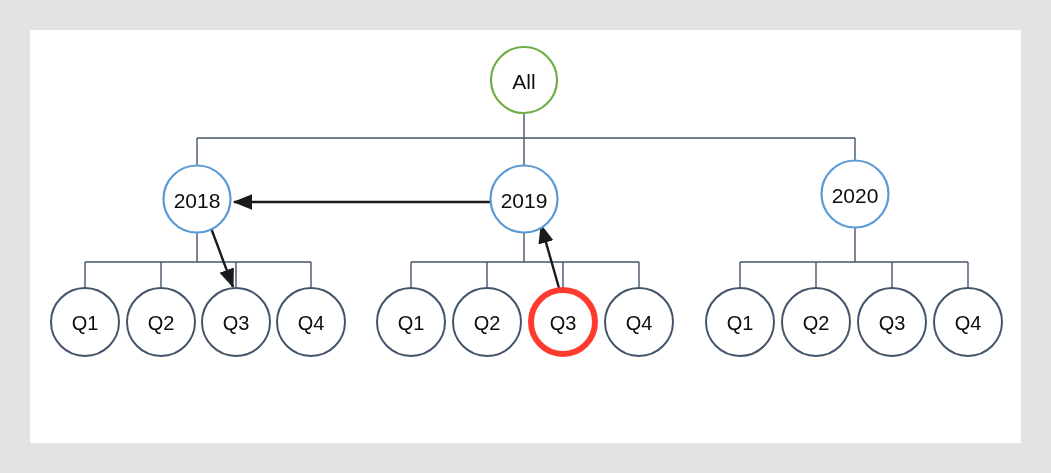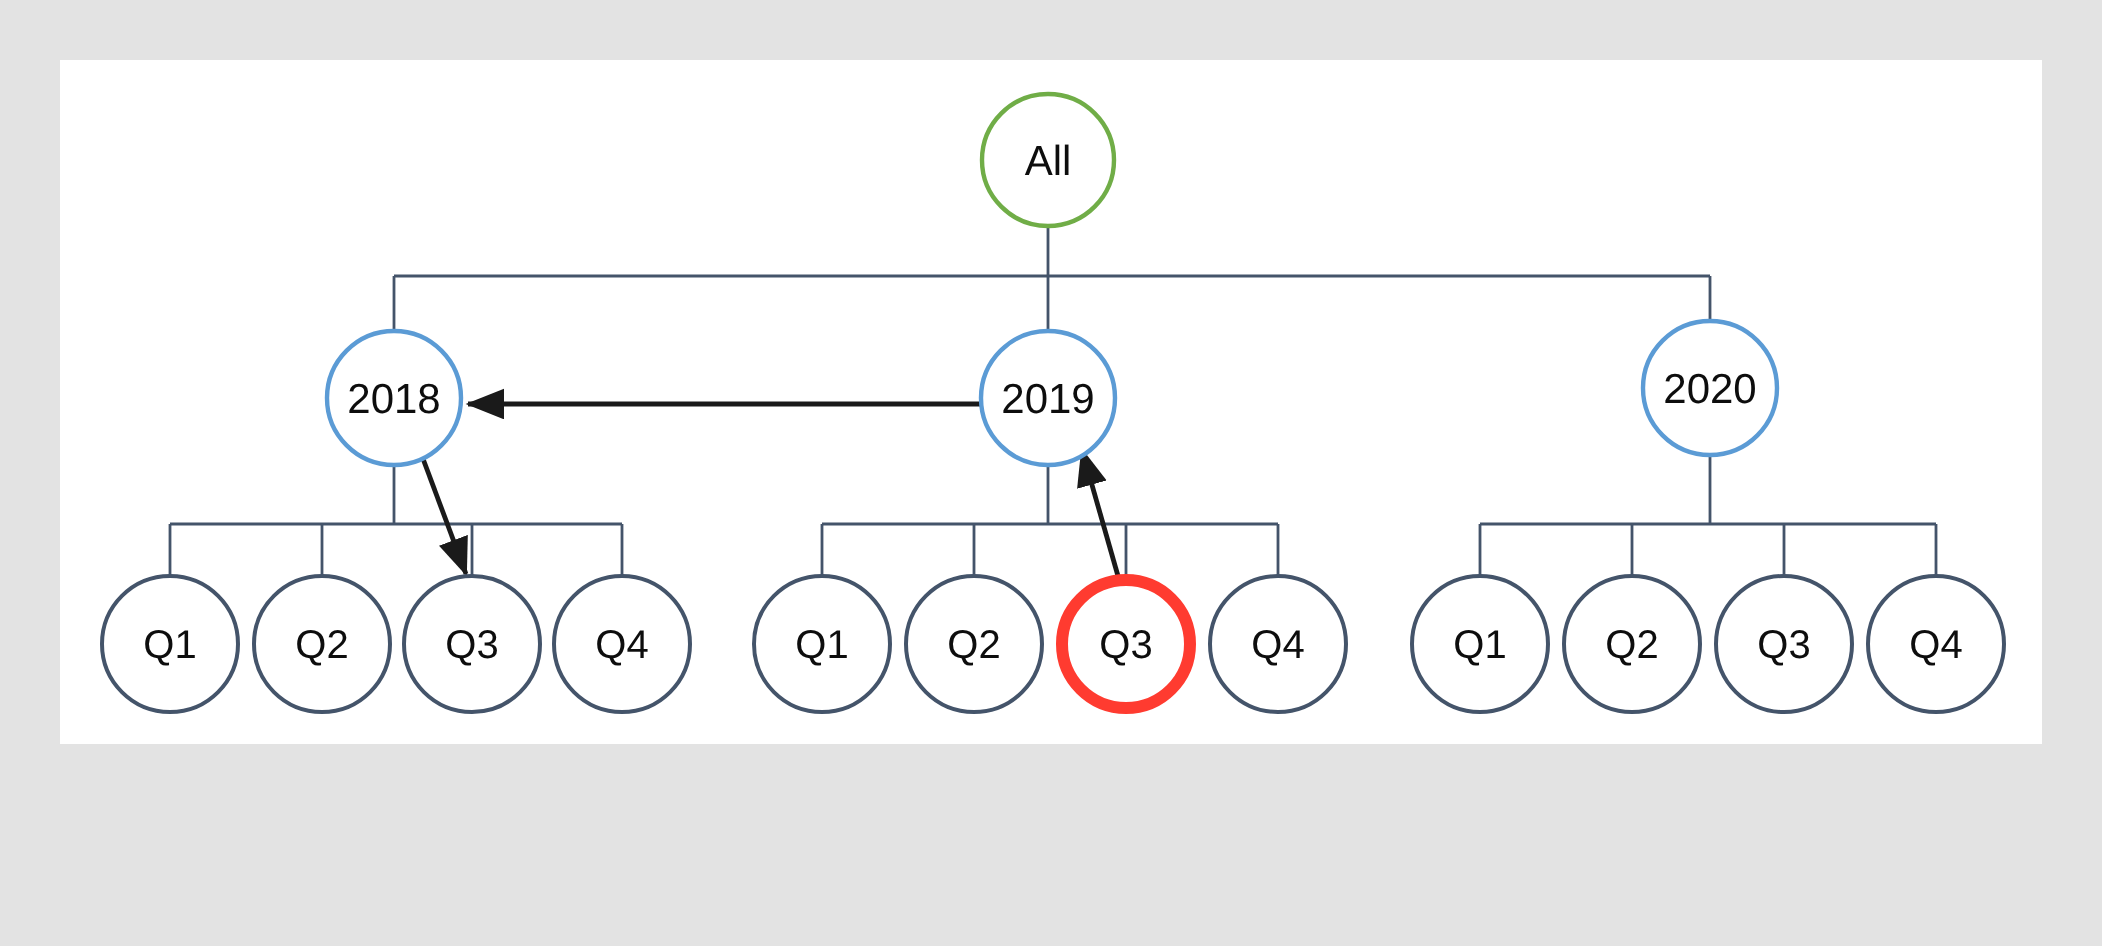--- a/index.html
+++ b/index.html
@@ -5,21 +5,21 @@
 <style>
   html, body {
     margin: 0;
     padding: 0;
     background: #e3e3e3;
     font-family: "Liberation Sans", sans-serif;
   }
   #stage {
     position: relative;
     width: 1051px;
-    height: 372px;
+    height: 473px;
     background: #e3e3e3;
     overflow: hidden;
   }
   #canvas {
     position: absolute;
     left: 30px;
     top: 30px;
     width: 991px;
     height: 413px;
     background: #ffffff;

